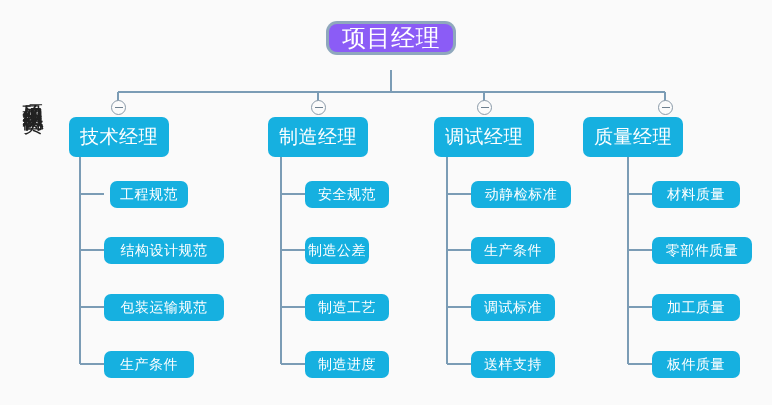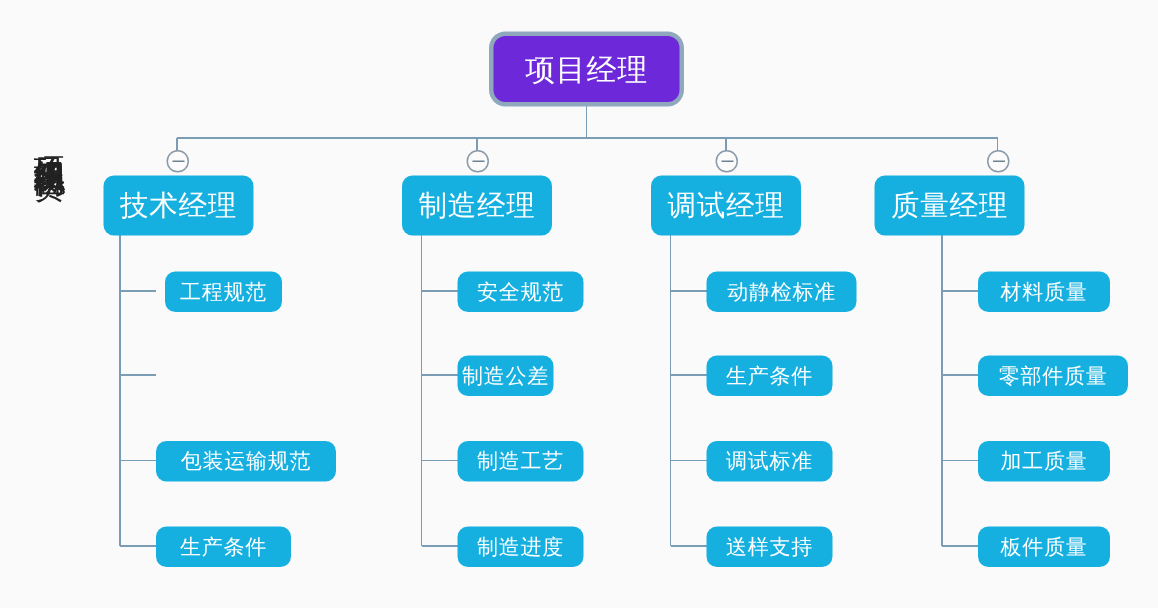--- a/index.html
+++ b/index.html
@@ -55,24 +55,24 @@
     border-radius: 7px;
     display: flex;
     align-items: center;
     justify-content: center;
     white-space: nowrap;
     font-family: "DejaVu Sans", "Liberation Sans", sans-serif;
     letter-spacing: 0.5px;
   }
 
   .node-root {
-    height: 44px;
-    font-size: 20px;
+    height: 28px;
+    font-size: 24px;
     border-radius: 8px;
-    background: #6d28d9;
+    background: #8b5cf6;
     box-shadow: 0 0 0 3px #8fa8bd;
   }
 
   .node-manager {
     height: 40px;
     font-size: 19px;
   }
 
   .node-leaf {
     height: 27px;
@@ -150,20 +150,21 @@
   <div class="toggle" style="left:311px; top:100px;"></div>
   <div class="toggle" style="left:477px; top:100px;"></div>
   <div class="toggle" style="left:658px; top:100px;"></div>
 
   <div class="node node-manager" style="left:69px; top:117px; width:100px;">技术经理</div>
   <div class="node node-manager" style="left:268px; top:117px; width:100px;">制造经理</div>
   <div class="node node-manager" style="left:434px; top:117px; width:100px;">调试经理</div>
   <div class="node node-manager" style="left:583px; top:117px; width:100px;">质量经理</div>
 
   <div class="node node-leaf" style="left:110px; top:181px; width:78px;">工程规范</div>
+  <div class="node node-leaf" style="left:104px; top:237px; width:120px;">结构设计规范</div>
   <div class="node node-leaf" style="left:104px; top:294px; width:120px;">包装运输规范</div>
   <div class="node node-leaf" style="left:104px; top:351px; width:90px;">生产条件</div>
 
   <div class="node node-leaf" style="left:305px; top:181px; width:84px;">安全规范</div>
   <div class="node node-leaf" style="left:305px; top:237px; width:64px;">制造公差</div>
   <div class="node node-leaf" style="left:305px; top:294px; width:84px;">制造工艺</div>
   <div class="node node-leaf" style="left:305px; top:351px; width:84px;">制造进度</div>
 
   <div class="node node-leaf" style="left:471px; top:181px; width:100px;">动静检标准</div>
   <div class="node node-leaf" style="left:471px; top:237px; width:84px;">生产条件</div>

